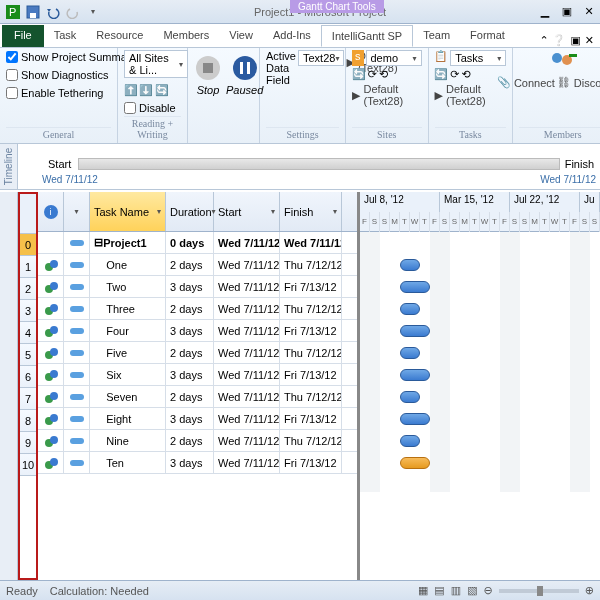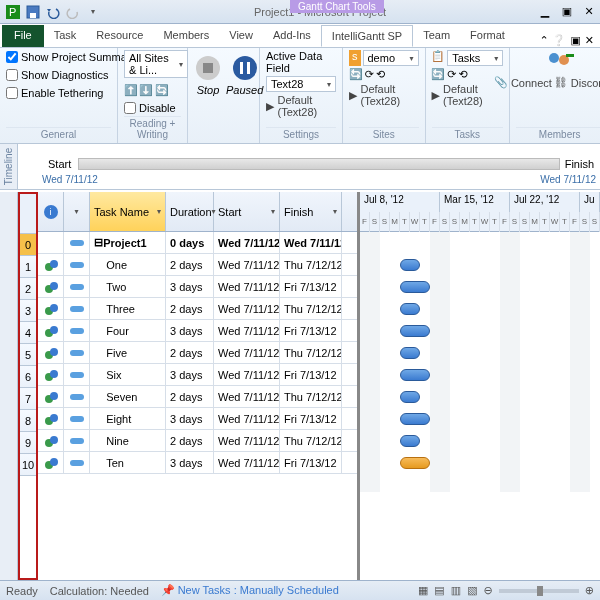--- a/index.html
+++ b/index.html
@@ -18,21 +18,21 @@
 .file-tab { background: #14532d; color: #fff; padding: 4px 12px; height: 22px; }
 .tab { padding: 4px 10px; color: #444; height: 22px; margin-top: 48px; }
 .tab.active { border: 1px solid #b8c7d8; border-bottom: 1px solid #fff; background: #fff; }
 .ctx-label { background: #b89be6; color: #fff; font-size: 10px; padding: 1px 8px; position: absolute; top: 0; left: 290px; }
 .tabstrip-right { margin-left: auto; display: flex; gap: 4px; padding: 0 6px; }
 
 
 .ribbon { height: 96px; background: linear-gradient(#f5faff,#e8f0f8); border-bottom: 1px solid #b8c7d8; display: flex; overflow: hidden; }
 .group { border-right: 1px solid #c6d3e2; padding: 2px 6px; display: flex; flex-direction: column; }
 .group-body { flex: 1; display: flex; gap: 4px; align-items: start; }
-.group-label { text-align: center; color: #7a8aa0; font-size: 10px; padding: 1px 0; border-top: 1px solid #dde6f0; margin-top: auto; }
+.group-label { text-align: center; color: #7a8aa0; font-size: 10px; padding: 1px 0; border-top: 1px solid #dde6f0; margin-top: auto; font-family: Liberation Serif, serif; }
 .chk { display: flex; align-items: center; gap: 3px; padding: 1px 0; white-space: nowrap; }
 .chk input { width: 12px; height: 12px; }
 .bigbtn { display: flex; flex-direction: column; align-items: center; width: 40px; gap: 2px; padding-top: 4px; font-style: italic; }
 .bigbtn .ico { width: 28px; height: 28px; }
 .dd { border: 1px solid #b8c7d8; background: #fff; padding: 1px 4px; display: flex; align-items: center; justify-content: space-between; }
 .caret { font-size: 8px; color: #555; }
 .linkish { color: #444; display: flex; align-items: center; gap: 3px; }
 svg { display: block; }
 
 
@@ -200,21 +200,21 @@
               <circle cx="14" cy="14" r="12" fill="#2a5aa0"></circle>
               <rect x="9" y="8" width="3" height="12" fill="#fff"></rect>
               <rect x="16" y="8" width="3" height="12" fill="#fff"></rect>
             </svg>
           </div>
           <span>Paused</span>
         </div>
     </div>
   </div>
   <div class="group" style="width:86px;">
-    <div class="group-body" style="flex-direction:column;gap:2px;">
+    <div class="group-body" style="flex-direction:row;gap:2px;">
       <span>Active Data Field</span>
       <div class="dd" style="width:70px">
           <span>Text28</span>
           <span class="caret">▾</span>
         </div>
       <span class="linkish">▶ <span>Default (Text28)</span></span>
     </div>
     <div class="group-label">Settings</div>
   </div>
   <div class="group" style="width:86px;">
@@ -568,21 +568,20 @@
           <div class="bar" style="top: 203px; left: 40px; width: 20px;"></div>
           <div class="bar orange" style="top: 225px; left: 40px; width: 30px;"></div>
         </div>
     </div>
   </div>
 </div>
 
 <div class="status">
   <span>Ready</span>
   <span>Calculation: Needed</span>
-  <span style="color:#3a7ad0;">📌 <span>New Tasks : Manually Scheduled</span></span>
   <div class="right">
     <span>▦</span>
     <span>▤</span>
     <span>▥</span>
     <span>▧</span>
     <span>⊖</span>
     <div class="zoom-slider"></div>
     <span>⊕</span>
   </div>
 </div>

